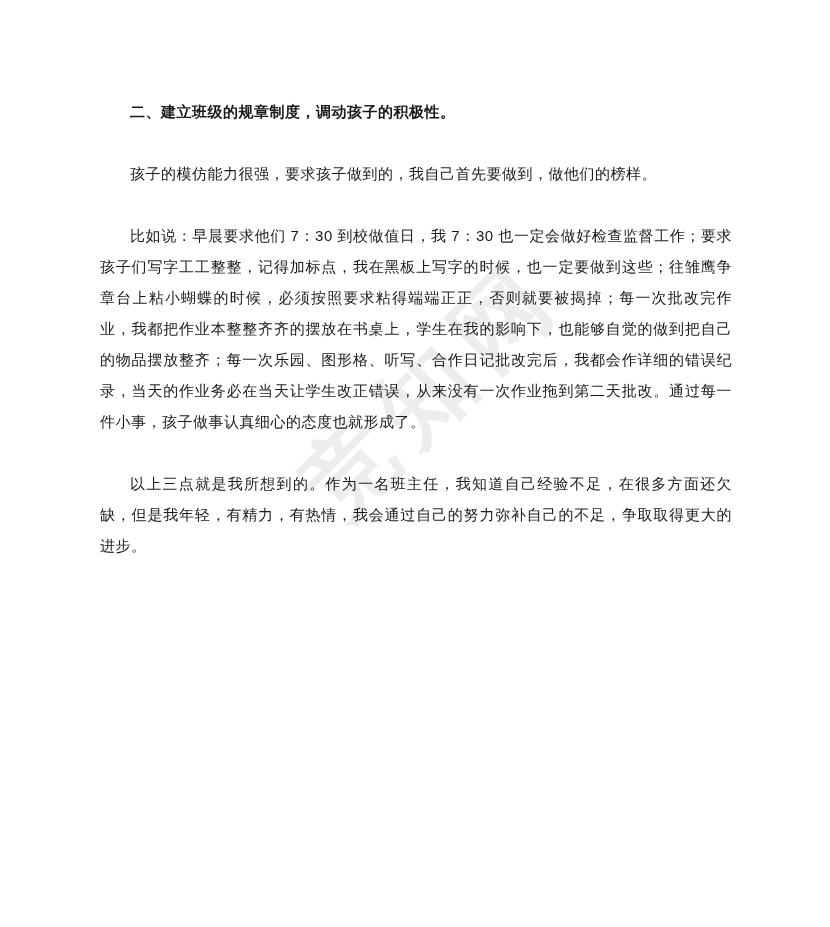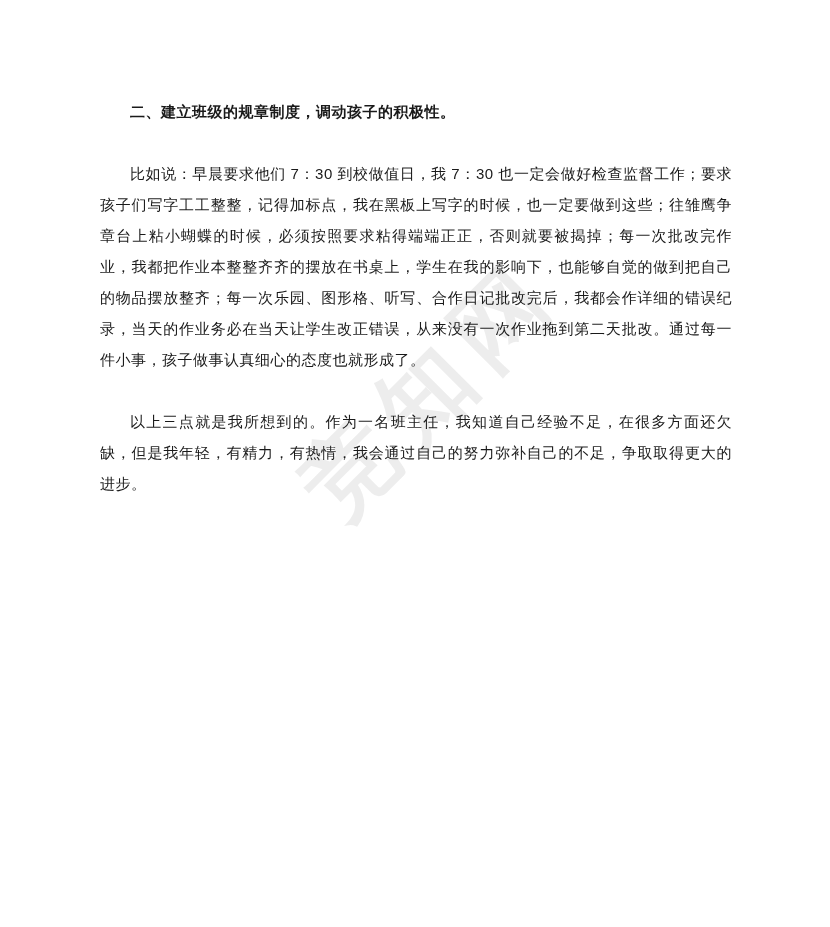--- a/index.html
+++ b/index.html
@@ -67,19 +67,20 @@
   <div class="watermark-box">
     <span class="watermark-text">竞知网</span>
   </div>
 
   <div class="content">
     <p class="heading">二、建立班级的规章制度，调动孩子的积极性。</p>
 
 
 
 
+    <p class="paragraph">孩子的模仿能力很强，要求孩子做到的，我自己首先要做到，做他们的榜样。</p>
 
     <p class="paragraph">比如说：早晨要求他们 7：30 到校做值日，我 7：30 也一定会做好检查监督工作；要求孩子们写字工工整整，记得加标点，我在黑板上写字的时候，也一定要做到这些；往雏鹰争章台上粘小蝴蝶的时候，必须按照要求粘得端端正正，否则就要被揭掉；每一次批改完作业，我都把作业本整整齐齐的摆放在书桌上，学生在我的影响下，也能够自觉的做到把自己的物品摆放整齐；每一次乐园、图形格、听写、合作日记批改完后，我都会作详细的错误纪录，当天的作业务必在当天让学生改正错误，从来没有一次作业拖到第二天批改。通过每一件小事，孩子做事认真细心的态度也就形成了。</p>
 
     <p class="paragraph">以上三点就是我所想到的。作为一名班主任，我知道自己经验不足，在很多方面还欠缺，但是我年轻，有精力，有热情，我会通过自己的努力弥补自己的不足，争取取得更大的进步。</p>
   </div>
 
 </div>
 
 </body></html>

